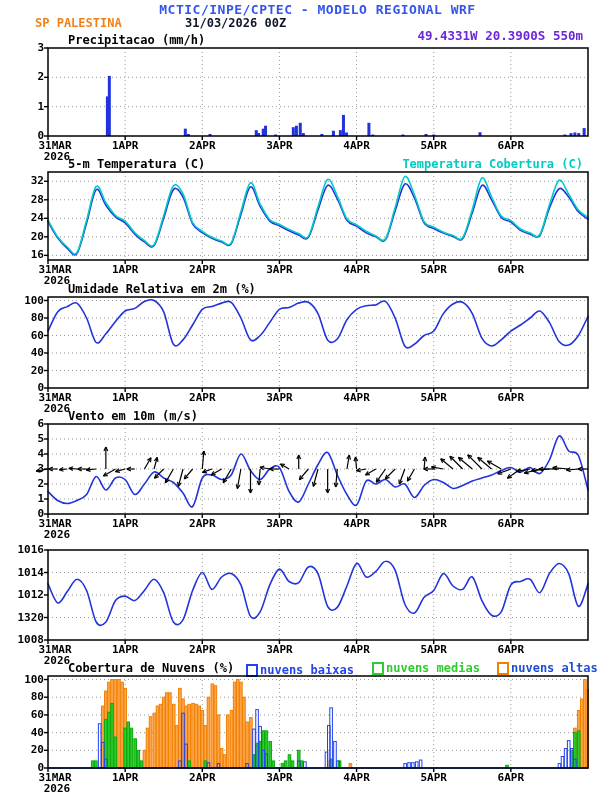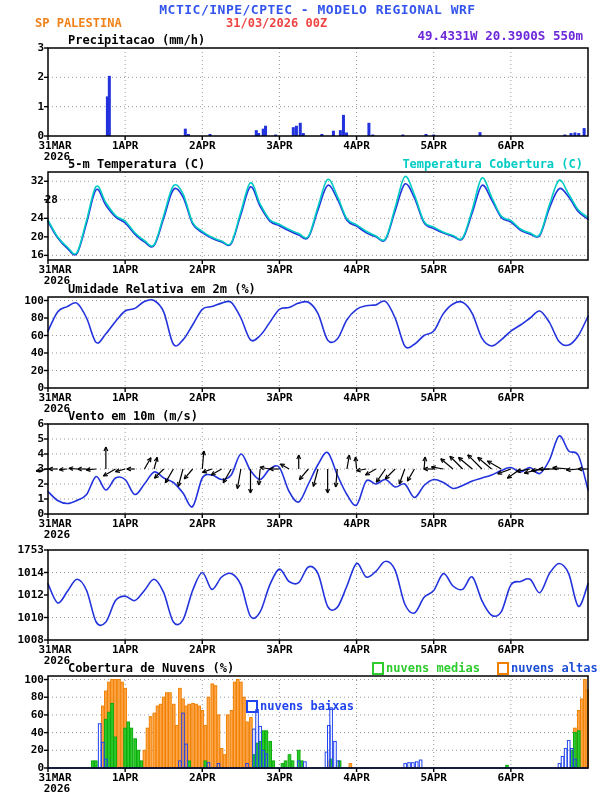--- a/index.html
+++ b/index.html
@@ -16,31 +16,31 @@
   svg.plot{position:absolute;left:0;}
   .ytick{position:absolute;width:38px;text-align:right;font-size:11px;color:#000;line-height:12px;}
   .xtick{position:absolute;font-size:11px;color:#000;transform:translateX(-50%);white-space:nowrap;line-height:11px;}
 </style>
 </head>
 <body>
 
 <div id="page">
   <div class="hdr-title" style="color: rgb(51, 85, 238);">MCTIC/INPE/CPTEC - MODELO REGIONAL WRF</div>
   <div class="hdr-station" style="color: rgb(240, 129, 25);">SP PALESTINA</div>
-  <div class="hdr-run" style="color: #ef4444; margin-left: 41px;">31/03/2026 00Z</div>
+  <div class="hdr-run" style="color: #0f172a;">31/03/2026 00Z</div>
   <div class="hdr-loc" style="color: #6d28d9;">49.4331W 20.3900S 550m</div>
 
   <div class="ptitle" style="top:33px">Precipitacao (mm/h)</div>
   <div class="ptitle" style="top:157px">5-m Temperatura (C)</div>
   <div class="ptitle-right" style="top: 157px; color: rgb(0, 204, 196);">Temperatura Cobertura (C)</div>
   <div class="ptitle" style="top:282px">Umidade Relativa em 2m (%)</div>
   <div class="ptitle" style="top:409px">Vento em 10m (m/s)</div>
   <div class="ptitle" style="top:661px">Cobertura de Nuvens (%)</div>
 
-  <div class="legend-item" style="position:absolute;left:246px;top:699px">
+  <div class="legend-item" style="position:absolute;left:246px;top:663px">
     <span class="legend-sq" id="sq-baixas" style="border: 2px solid rgb(34, 68, 238);"></span>
     <span id="lb-baixas" style="color: rgb(34, 68, 238);">nuvens baixas</span>
   </div>
   <div class="legend-item" style="position:absolute;left:372px;top:661px">
     <span class="legend-sq" id="sq-medias" style="border: 2px solid rgb(46, 204, 46);"></span>
     <span id="lb-medias" style="color: rgb(46, 204, 46);">nuvens medias</span>
   </div>
   <div class="legend-item" style="position:absolute;left:497px;top:661px">
     <span class="legend-sq" id="sq-altas" style="border: 2px solid rgb(240, 128, 0);"></span>
     <span id="lb-altas" style="color: #1d4ed8;">nuvens altas</span>
@@ -138,21 +138,21 @@
           <line x1="510.85714285714283" y1="96" x2="510.85714285714283" y2="100" stroke="#000000" stroke-width="1.4"></line>
           <line x1="44" y1="91.36842105263159" x2="48" y2="91.36842105263159" stroke="#000000" stroke-width="1.4"></line>
           <line x1="44" y1="72.84210526315789" x2="48" y2="72.84210526315789" stroke="#000000" stroke-width="1.4"></line>
           <line x1="44" y1="54.31578947368422" x2="48" y2="54.31578947368422" stroke="#000000" stroke-width="1.4"></line>
           <line x1="44" y1="35.78947368421052" x2="48" y2="35.78947368421052" stroke="#000000" stroke-width="1.4"></line>
           <line x1="44" y1="17.26315789473682" x2="48" y2="17.26315789473682" stroke="#000000" stroke-width="1.4"></line>
         </svg>
         <div class="ytick" style="left: 6px; top: 249.368px;">16</div>
         <div class="ytick" style="left: 6px; top: 230.842px;">20</div>
         <div class="ytick" style="left: 6px; top: 212.316px;">24</div>
-        <div class="ytick" style="left: 20px; top: 193.789px;">28</div>
+        <div class="ytick" style="left: 6px; top: 193.789px;">28</div>
         <div class="ytick" style="left: 6px; top: 175.263px;">32</div>
         <div class="xtick" style="left: 55px; top: 264px;">31MAR</div>
         <div class="xtick" style="left: 125.143px; top: 264px;">1APR</div>
         <div class="xtick" style="left: 202.286px; top: 264px;">2APR</div>
         <div class="xtick" style="left: 279.429px; top: 264px;">3APR</div>
         <div class="xtick" style="left: 356.571px; top: 264px;">4APR</div>
         <div class="xtick" style="left: 433.714px; top: 264px;">5APR</div>
         <div class="xtick" style="left: 510.857px; top: 264px;">6APR</div>
         <div class="xtick" style="left: 57px; top: 275px;">2026</div>
       </section>
@@ -437,24 +437,24 @@
           <line x1="356.57142857142856" y1="98" x2="356.57142857142856" y2="102" stroke="#000000" stroke-width="1.4"></line>
           <line x1="433.7142857142857" y1="98" x2="433.7142857142857" y2="102" stroke="#000000" stroke-width="1.4"></line>
           <line x1="510.85714285714283" y1="98" x2="510.85714285714283" y2="102" stroke="#000000" stroke-width="1.4"></line>
           <line x1="44" y1="98" x2="48" y2="98" stroke="#000000" stroke-width="1.4"></line>
           <line x1="44" y1="75.5" x2="48" y2="75.5" stroke="#000000" stroke-width="1.4"></line>
           <line x1="44" y1="53" x2="48" y2="53" stroke="#000000" stroke-width="1.4"></line>
           <line x1="44" y1="30.5" x2="48" y2="30.5" stroke="#000000" stroke-width="1.4"></line>
           <line x1="44" y1="8" x2="48" y2="8" stroke="#000000" stroke-width="1.4"></line>
         </svg>
         <div class="ytick" style="left: 6px; top: 634px;">1008</div>
-        <div class="ytick" style="left: 6px; top: 611.5px;">1010</div>
+        <div class="ytick" style="left: 6px; top: 611.5px;">1320</div>
         <div class="ytick" style="left: 6px; top: 589px;">1012</div>
         <div class="ytick" style="left: 6px; top: 566.5px;">1014</div>
-        <div class="ytick" style="left: 6px; top: 544px;">1753</div>
+        <div class="ytick" style="left: 6px; top: 544px;">1016</div>
         <div class="xtick" style="left: 55px; top: 644px;">31MAR</div>
         <div class="xtick" style="left: 125.143px; top: 644px;">1APR</div>
         <div class="xtick" style="left: 202.286px; top: 644px;">2APR</div>
         <div class="xtick" style="left: 279.429px; top: 644px;">3APR</div>
         <div class="xtick" style="left: 356.571px; top: 644px;">4APR</div>
         <div class="xtick" style="left: 433.714px; top: 644px;">5APR</div>
         <div class="xtick" style="left: 510.857px; top: 644px;">6APR</div>
         <div class="xtick" style="left: 57px; top: 655px;">2026</div>
       </section>
       <section>

